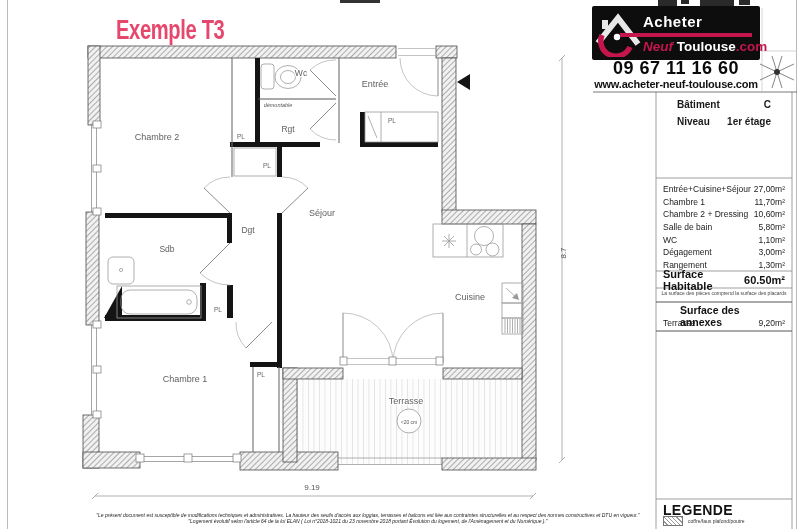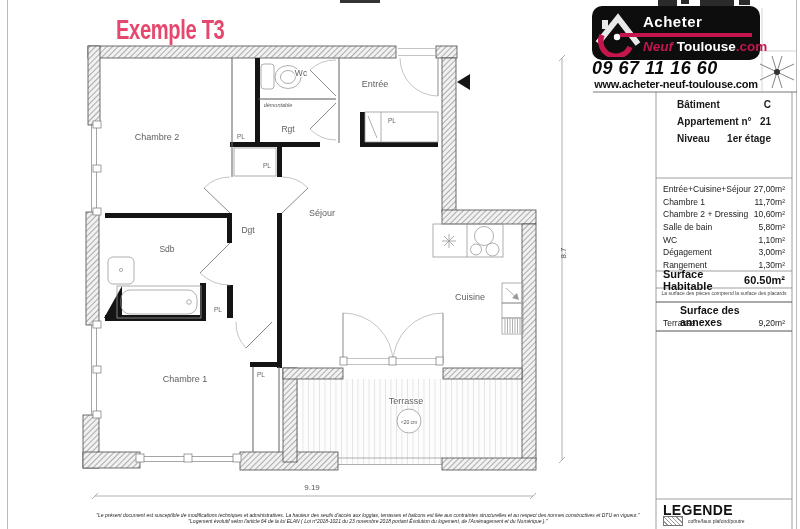--- a/index.html
+++ b/index.html
@@ -27,33 +27,33 @@
   .tiny { fill:#555; font-size:5.5px; font-style:italic; text-anchor:middle; }
   .dimt { fill:#555; font-size:8px; text-anchor:middle; }
 
   
   .title { left:116px; top:14px; font-size:28px; font-weight:bold;
            letter-spacing:-.5px; color:#e6486d; transform:scaleX(.72);
            transform-origin:left top; white-space:nowrap; }
 
   
   .logo { left:592px; top:6px; width:168px; height:54px; background:#0d0d0d;
-          border-radius:10px; }
+          border-radius:2px; }
   .logo .brand-top { position:absolute; left:51px; top:7px; color:#fff;
           font-size:15px; font-weight:bold; letter-spacing:.5px; }
   .logo .redbar { position:absolute; left:28px; top:27px; width:132px;
           height:4px; background:#c4164d; }
   .logo .brand-line2 { position:absolute; left:51px; top:33px; font-size:13.5px;
           font-weight:bold; white-space:nowrap; }
   .logo .neuf { color:#c4164d; font-style:italic; }
   .logo .toul { color:#fff; }
   .logo .com  { color:#c4164d; }
 
-  .phone { left:592px; top:58px; width:168px; 
-           font-size:18px; font-weight:bold; font-style:italic; color:#0a0a0a;
+  .phone { left:592px; top:58px; width:168px; text-align:center;
+           font-size:18px; font-weight:bold; color:#0a0a0a;
            letter-spacing:.5px; white-space:nowrap; }
   .web   { left:588px; top:78px; width:176px; text-align:center;
            font-size:11px; font-weight:bold; color:#111; letter-spacing:-.2px;
            white-space:nowrap; }
 
   
   .info  { left:656px; top:96px; width:136px; }
   .irow  { display:flex; justify-content:space-between; align-items:center;
            height:17px; padding:0 21px; font-size:10px; font-weight:bold;
            color:#1a1a1a; }
@@ -322,24 +322,20 @@
 
 <div class="abs phone">09 67 11 16 60</div>
 <div class="abs web">www.acheter-neuf-toulouse.com</div>
 
 <div class="abs info">
   <div class="irow">
     <span>Bâtiment</span>
     <span>C</span>
   </div>
   <div class="irow">
-    <span>Appartement n°</span>
-    <span>21</span>
-  </div>
-  <div class="irow">
     <span>Niveau</span>
     <span>1er étage</span>
   </div>
 </div>
 
 <div class="abs areas">
   <div class="arow">
     <span>Entrée+Cuisine+Séjour</span>
     <span>27,00m²</span>
   </div>

